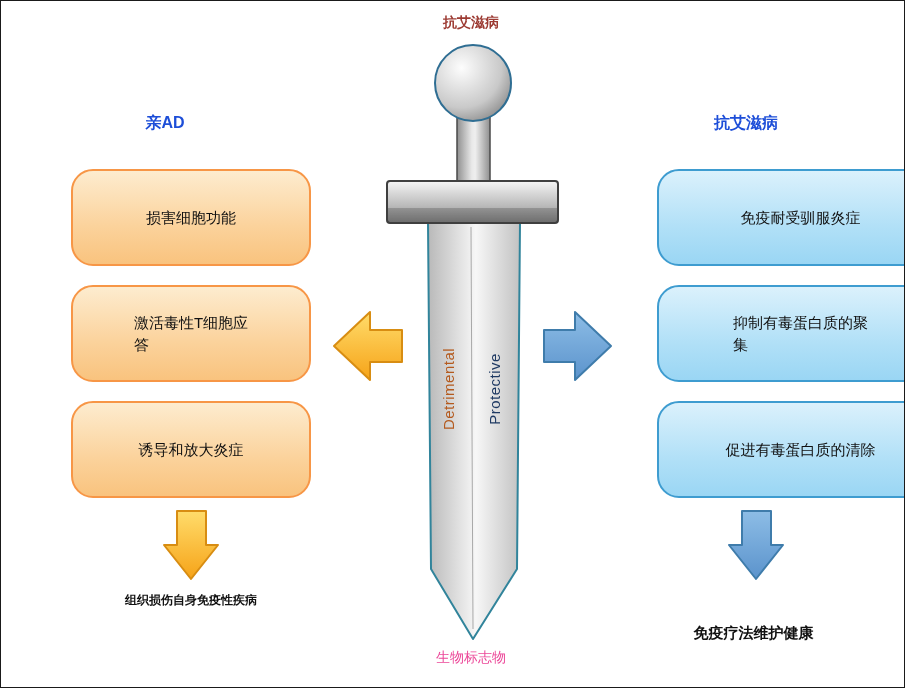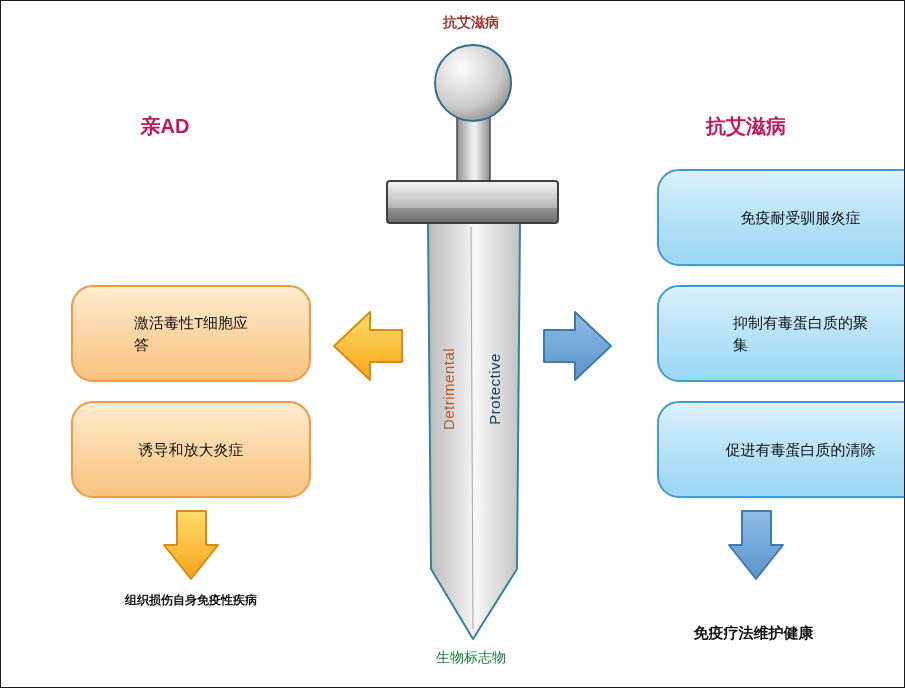--- a/index.html
+++ b/index.html
@@ -9,24 +9,24 @@
     box-sizing:border-box;
     background:#ffffff;
     border:1px solid #1a1a1a;
     font-family:"Liberation Sans","DejaVu Sans",sans-serif;
     overflow:hidden;
     color:#111;
   }
   .art{position:absolute;left:0;top:0;}
   .label{position:absolute;}
   .top-label{left:370px;top:13px;width:200px;text-align:center;font-size:14px;font-weight:700;color:#9c3a32;}
-  .heading{top:112px;font-size:20px;font-weight:700;color:#be185d;text-align:center;}
+  .heading{top:112px;font-size:16px;font-weight:700;color:#1d4ed8;text-align:center;}
   .left-heading{left:99px;width:130px;}
   .right-heading{left:680px;width:130px;}
-  .bottom-center-label{left:370px;top:648px;width:200px;text-align:center;font-size:14px;color:#15803d;}
+  .bottom-center-label{left:370px;top:648px;width:200px;text-align:center;font-size:14px;color:#ec4899;}
   .left-outcome{left:70px;top:591px;width:240px;text-align:center;font-size:12px;font-weight:700;}
   .right-outcome{left:634px;top:589px;width:237px;text-align:center;font-size:15px;font-weight:700;margin-top:34px;}
   .box{
     position:absolute;width:240px;height:97px;border-radius:22px;
     display:flex;align-items:center;justify-content:center;
     font-size:15px;color:#111;box-sizing:border-box;
   }
   .box span{white-space:pre-line;text-align:left;max-width:190px;line-height:1.45;}
   .box.orange{
     left:70px;
@@ -104,20 +104,23 @@
     <g>
       <polygon points="741,510 770,510 770,544 782,544 755,578 728,544 741,544" fill="url(#blueGrad)" stroke="#3f7cab" stroke-width="2" stroke-linejoin="round"></polygon>
     </g>
   </svg>
 
   <div class="label top-label">抗艾滋病</div>
 
   <div class="label heading left-heading">亲AD</div>
   <div class="label heading right-heading">抗艾滋病</div>
 
+  <div class="box orange row1">
+    <span>损害细胞功能</span>
+  </div>
   <div class="box orange row3">
     <span>诱导和放大炎症</span>
   </div>
   <div class="box orange row2">
     <span>激活毒性T细胞应
 答</span>
   </div>
 
   <div class="box blue row1">
     <span>免疫耐受驯服炎症</span>

